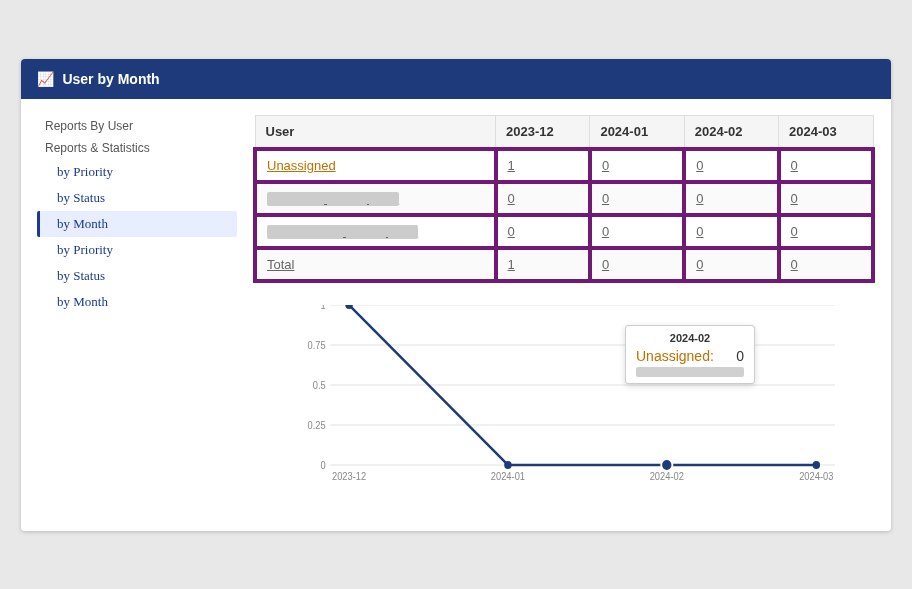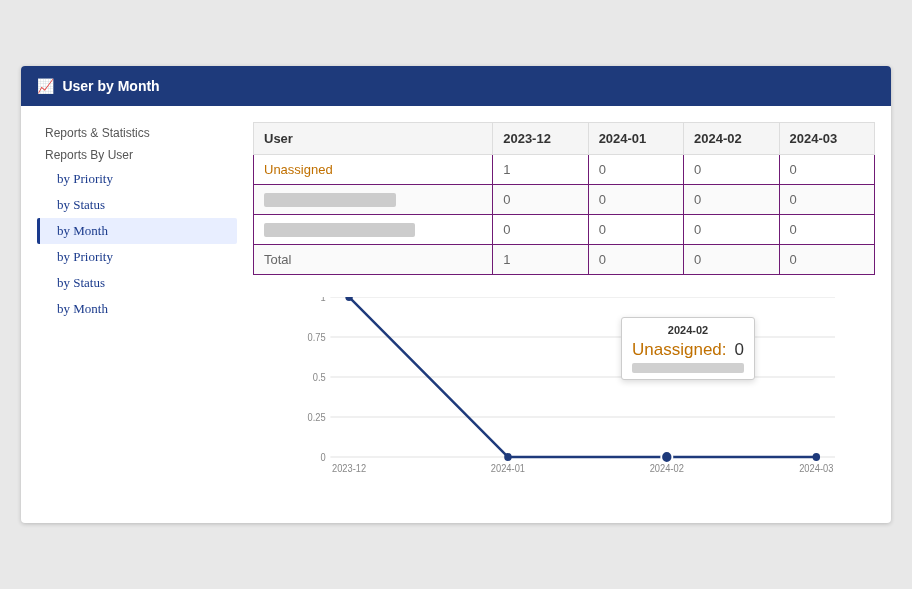--- a/index.html
+++ b/index.html
@@ -76,23 +76,24 @@
     }
     .data-table th {
       background: #f5f5f5;
       border: 1px solid #ddd;
       padding: 8px 10px;
       text-align: left;
       font-weight: bold;
       color: #333;
     }
     .data-table td {
-      border: 1px solid #701a75;
+      border: 4px solid #701a75;
       padding: 7px 10px;
       color: #666;
+      text-decoration: underline;
     }
     .data-table tr:nth-child(even) td {
       background: #fafafa;
     }
     .cell-link {
       color: #c07000;
       cursor: pointer;
     }
     .cell-blue { color: #1a3a8c; }
     .row-unassigned td:first-child {
@@ -125,21 +126,21 @@
     .tooltip-date {
       font-weight: bold;
       color: #333;
       margin-bottom: 4px;
       text-align: center;
     }
     .tooltip-row {
       display: flex;
       justify-content: space-between;
       gap: 8px;
-      font-size: 17px;
+      font-size: 14px;
     }
     .tooltip-label { color: #c07000; }
     .tooltip-val { color: #333; }
     .tooltip-blurred {
       background: #d0d0d0;
       height: 10px;
       border-radius: 2px;
       margin-top: 3px;
     }
     .blurred-name {
@@ -157,22 +158,22 @@
 <div class="main-container">
 
   <div class="header-bar">
     <span>📈</span>
     <span>User by Month</span>
   </div>
 
   <div class="content-area">
 
     <div class="sidebar">
+      <div class="sidebar-section-title">Reports By User</div>
       <div class="sidebar-section-title">Reports &amp; Statistics</div>
-      <div class="sidebar-section-title">Reports By User</div>
       <a class="sidebar-item">by Priority</a>
       <a class="sidebar-item">by Status</a>
       <a class="sidebar-item active">by Month</a>
       <a class="sidebar-item">by Priority</a>
       <a class="sidebar-item">by Status</a>
       <a class="sidebar-item">by Month</a>
     </div>
 
     <div class="main-content">
 

